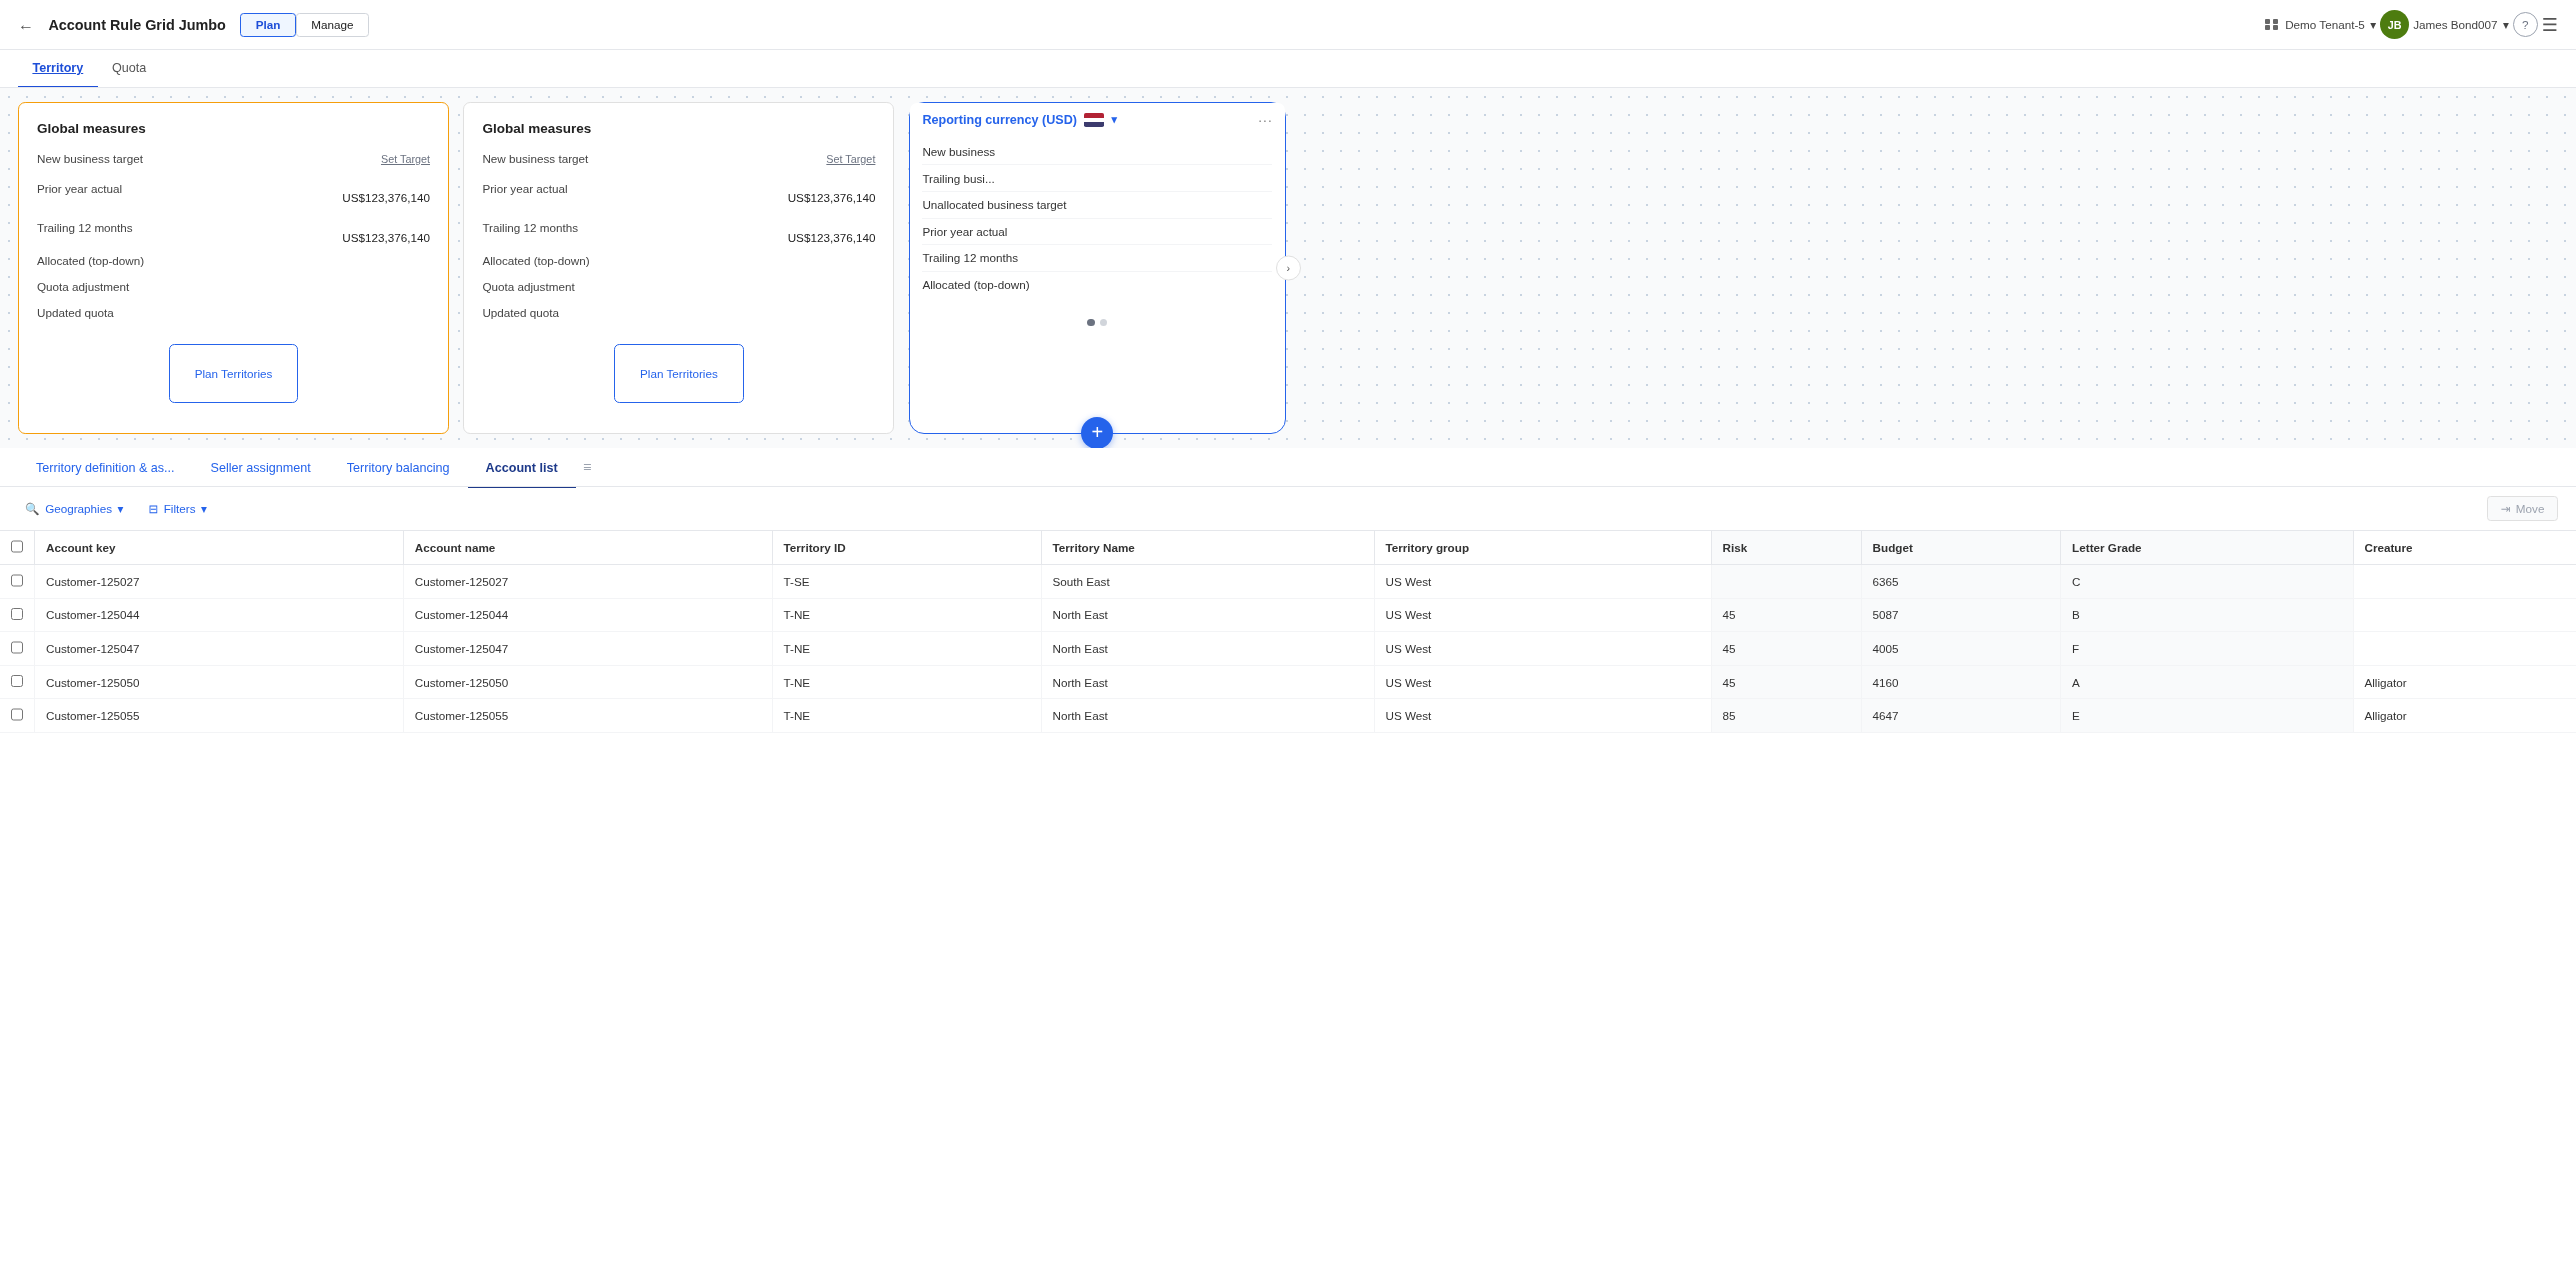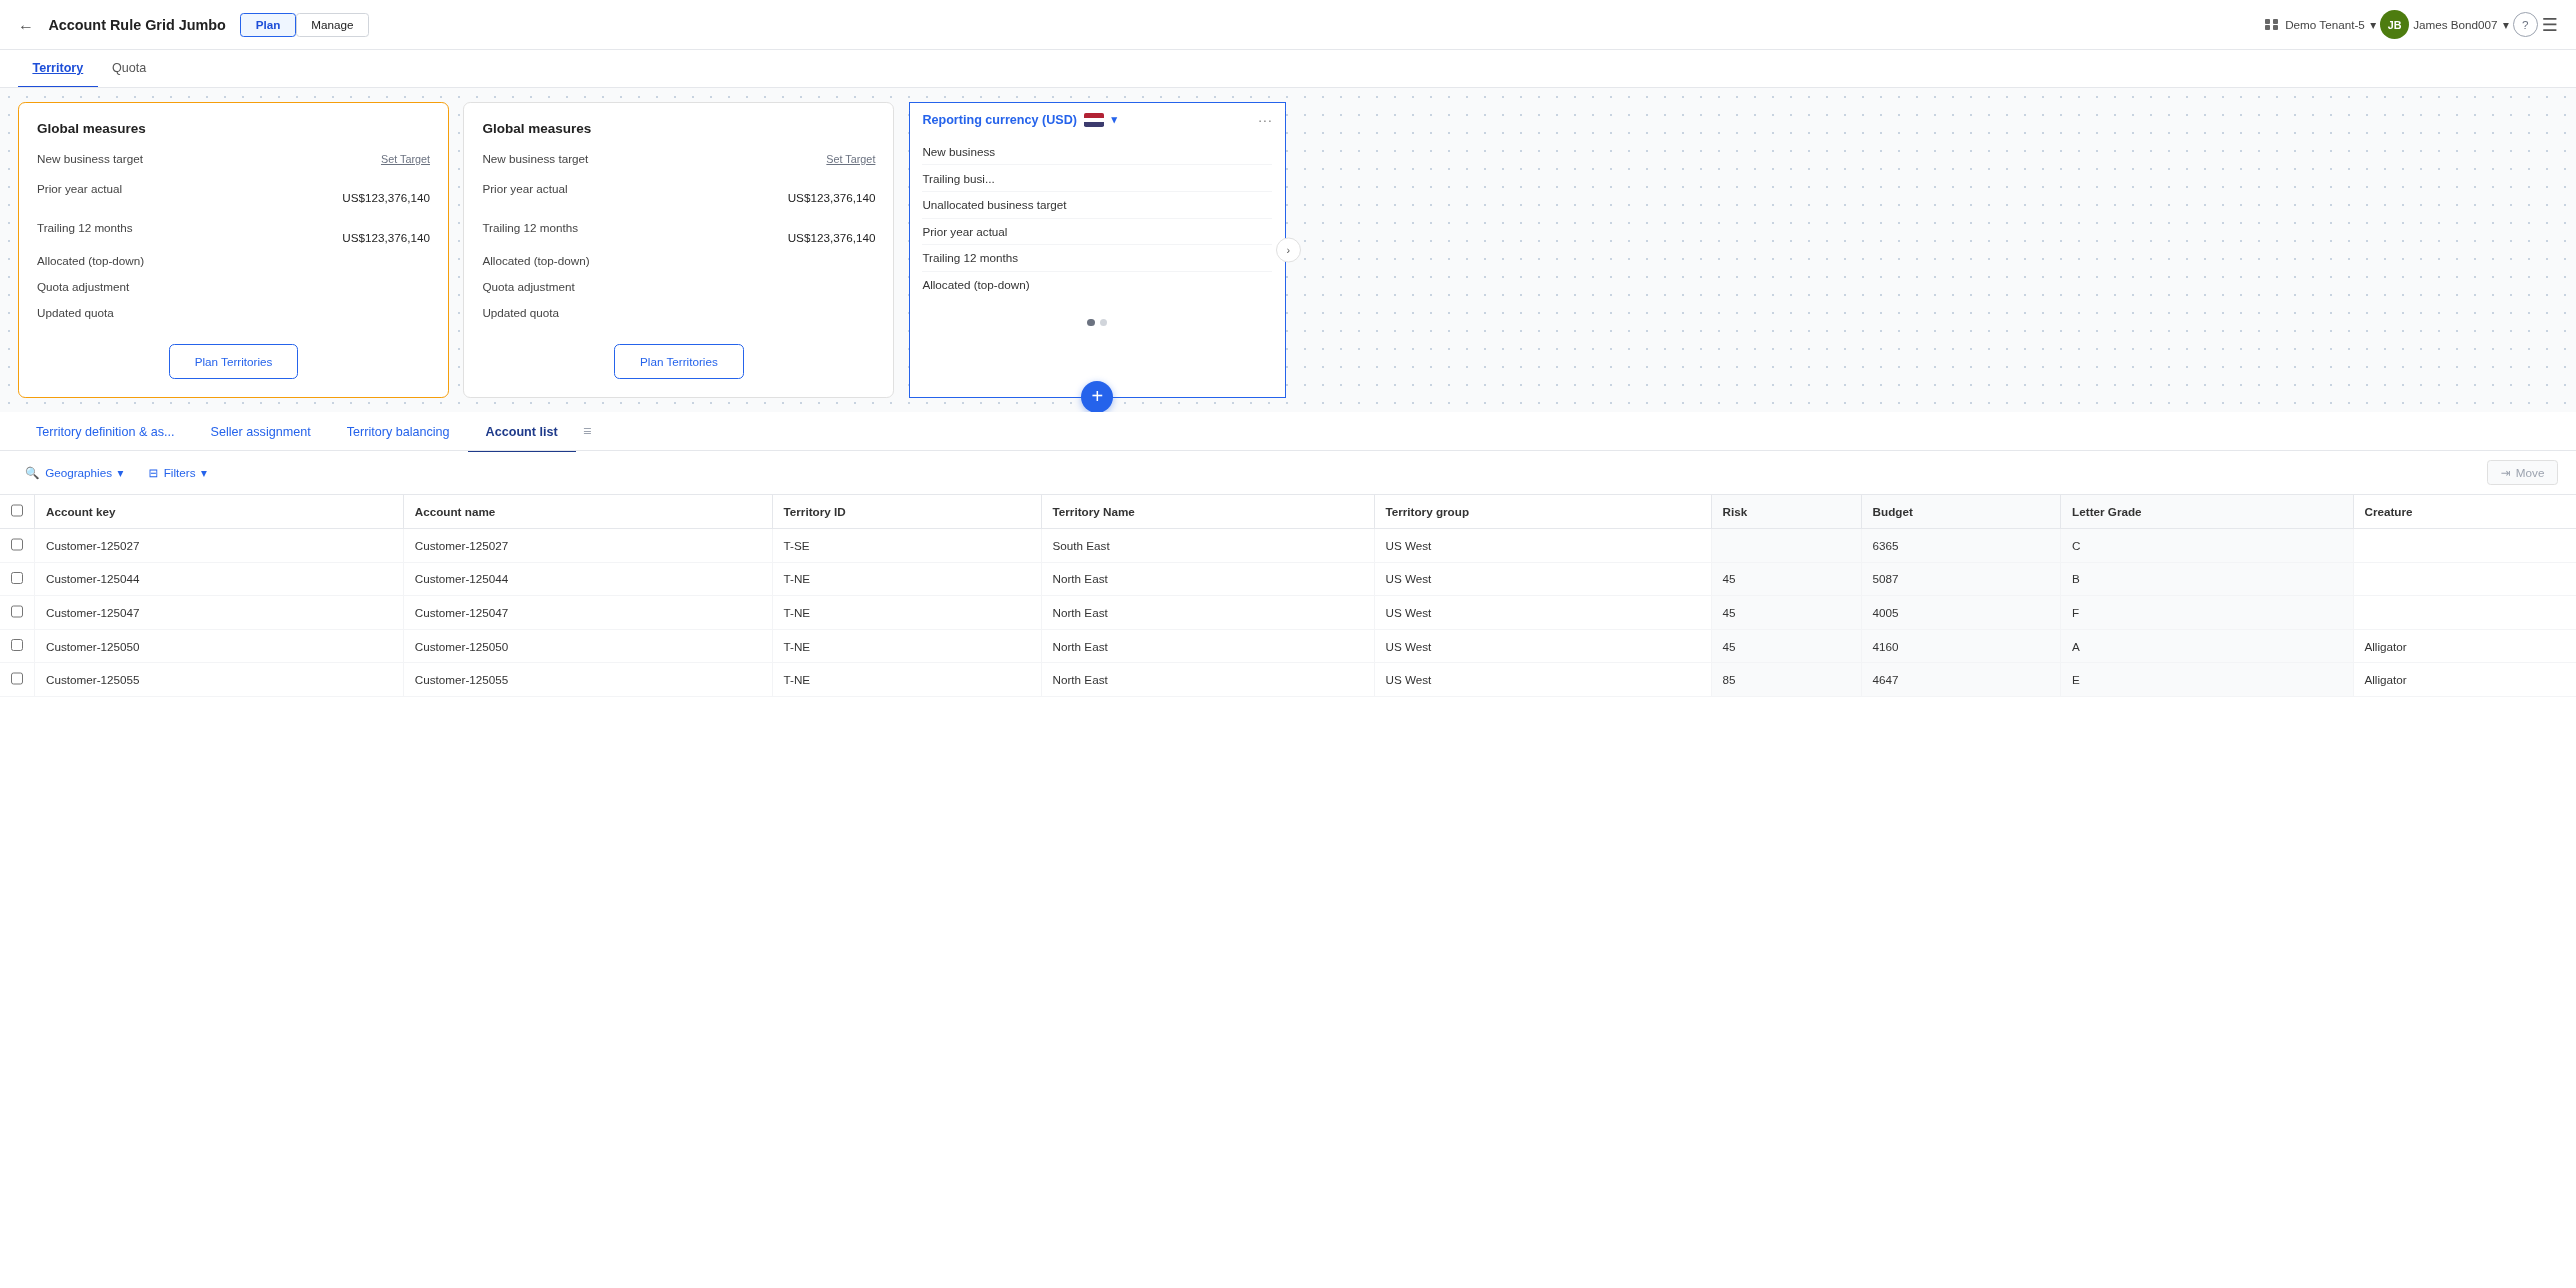--- a/index.html
+++ b/index.html
@@ -28,24 +28,24 @@
 
     .card { background: #fff; border: 0.9px solid #e0e0e0; border-radius: 7.2px; padding: 18px; width: 431px; flex-shrink: 0; position: relative; z-index: 1; }
     .card.selected { border: 1.8px solid #f59e0b; }
     .card-title { font-weight: 700; font-size: 13.5px; margin-bottom: 12.6px; }
 
     .card-row { display: flex; justify-content: space-between; align-items: center; padding: 3.6px 0; font-size: 11.7px; }
     .card-row-label { color: #444; }
     .card-row-value { color: #222; margin-top: 19px; }
     .set-target-link { color: #6b7280; font-size: 10.8px; text-decoration: underline; cursor: pointer; }
 
-    .plan-btn { display: block; margin: 18px auto 0; border: 0.9px solid #2563eb; color: #2563eb; background: #fff; border-radius: 5.4px; padding: 10px 25px; font-size: 11.7px; cursor: pointer; }
-
-    
-    .dropdown-card { background: #fff; border: 1.8px solid #2563eb; border-radius: 0; padding: 0; width: 377px; flex-shrink: 0; position: relative; z-index: 2; overflow: visible; }
+    .plan-btn { display: block; margin: 18px auto 12px; border: 0.9px solid #2563eb; color: #2563eb; background: #fff; border-radius: 5.4px; padding: 22px 25px; font-size: 11.7px; cursor: pointer; }
+
+    
+    .dropdown-card { background: #fff; border: 1.8px solid #2563eb; border-radius: 15px; padding: 0; width: 377px; flex-shrink: 0; position: relative; z-index: 2; overflow: visible; }
     .dropdown-header { display: flex; align-items: center; justify-content: space-between; padding: 9px 12.6px 7.2px; background: #fff; border-radius: 7.2px 7.2px 0 0; }
     .dropdown-title { color: #2563eb; font-weight: 600; font-size: 12.6px; display: flex; align-items: center; gap: 7.2px; }
     .flag { width: 20px; height: 14.4px; display: inline-block; background: linear-gradient(180deg, #b22234 0%, #b22234 33%, #fff 33%, #fff 66%, #3c3b6e 66%); border-radius: 1.8px; }
     .chevron-down { color: #2563eb; font-size: 10.8px; }
     .three-dots { color: #888; font-size: 14.4px; cursor: pointer; }
 
     .dropdown-content { padding: 3.6px 12.6px 12.6px; }
     .dropdown-item { padding: 6.3px 0; font-size: 11.7px; color: #333; border-bottom: 0.9px solid #f3f4f6; }
     .dropdown-item:last-child { border-bottom: none; }
 

